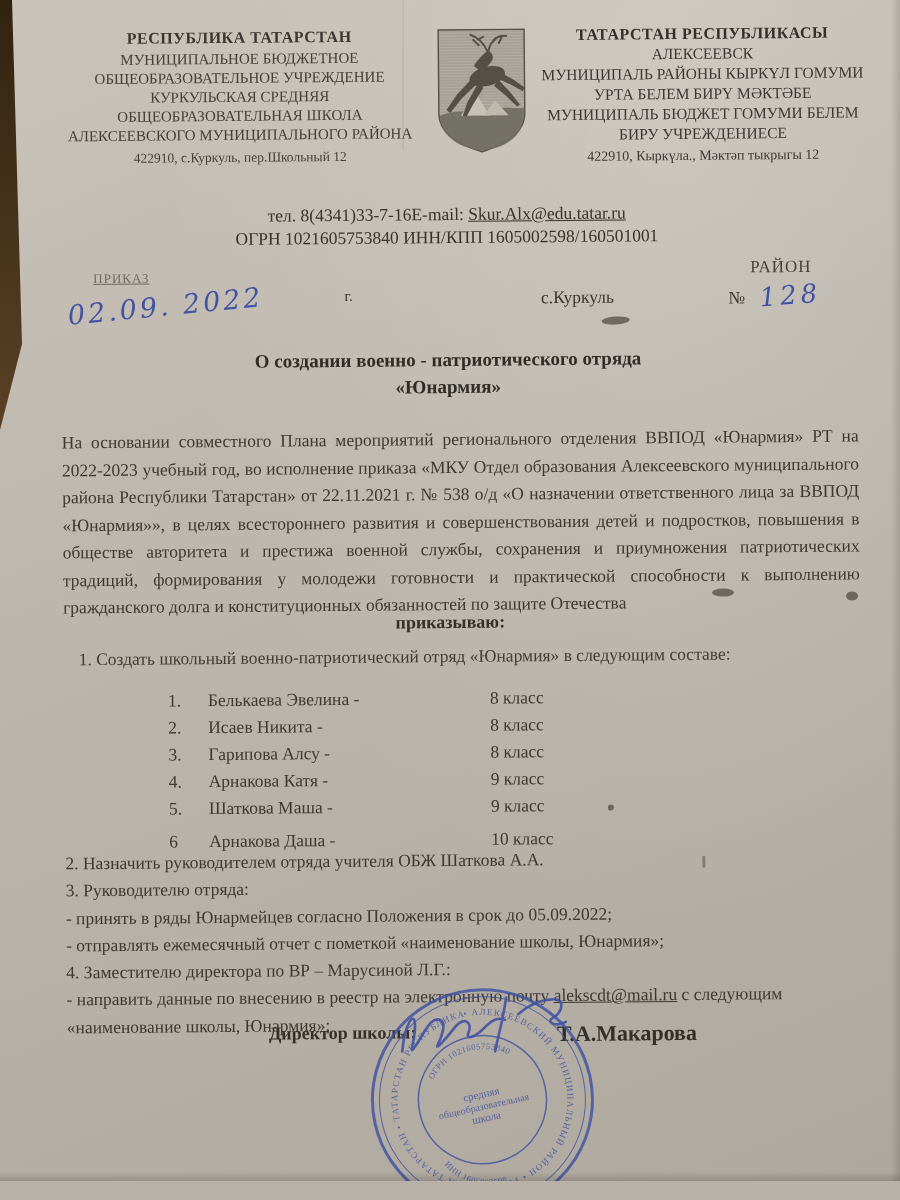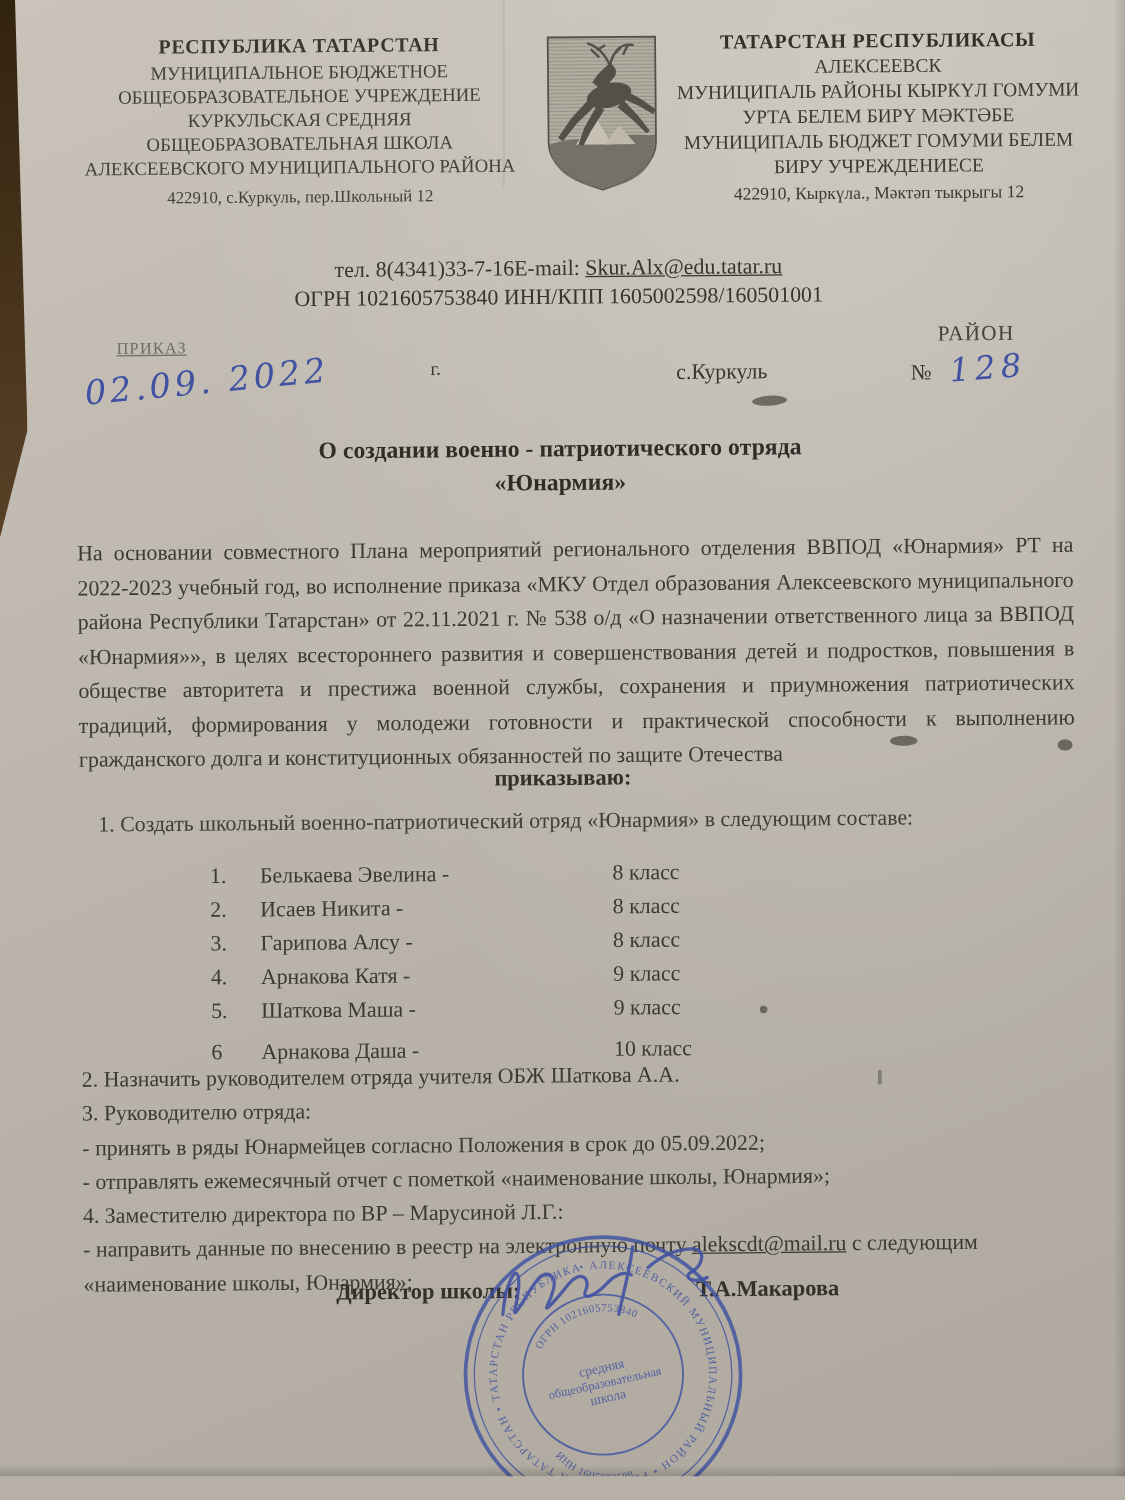--- a/index.html
+++ b/index.html
@@ -58,21 +58,21 @@
   .students .row{display:flex;height:27px;align-items:baseline;}
   .students .row.last{margin-top:6px;}
   .students .num{width:40px;}
   .students .name{width:282px;}
   .students .cls{width:120px;}
 
   .directives{position:absolute;top:847px;left:63px;width:805px;font-size:17.5px;line-height:27.3px;color:#3c3933;}
   .directives .u{text-decoration:underline;}
 
   .sig-label{position:absolute;left:265px;top:1022px;font-weight:bold;font-size:18px;color:#33302a;}
-  .sig-name{position:absolute;left:553px;top:1022px;font-weight:bold;font-size:18px;color:#33302a;}
+  .sig-name{position:absolute;left:553px;top:1022px;font-weight:bold;font-size:22px;color:#33302a;}
 
   .stamp{position:absolute;left:358px;top:980px;opacity:0.8;}
   .sig-scribble{position:absolute;left:388px;top:992px;transform:rotate(-7deg);}
 
   .speck{position:absolute;background:#514d44;border-radius:50%;opacity:0.75;}
   .s1{left:604px;top:318px;width:28px;height:8px;transform:rotate(-3deg);}
   .s2{left:712px;top:591px;width:22px;height:8px;}
   .s3{left:846px;top:595px;width:12px;height:9px;}
   .s4{left:606px;top:806px;width:6px;height:6px;}
   .s5{left:700px;top:858px;width:3px;height:12px;border-radius:2px;opacity:0.5;}

